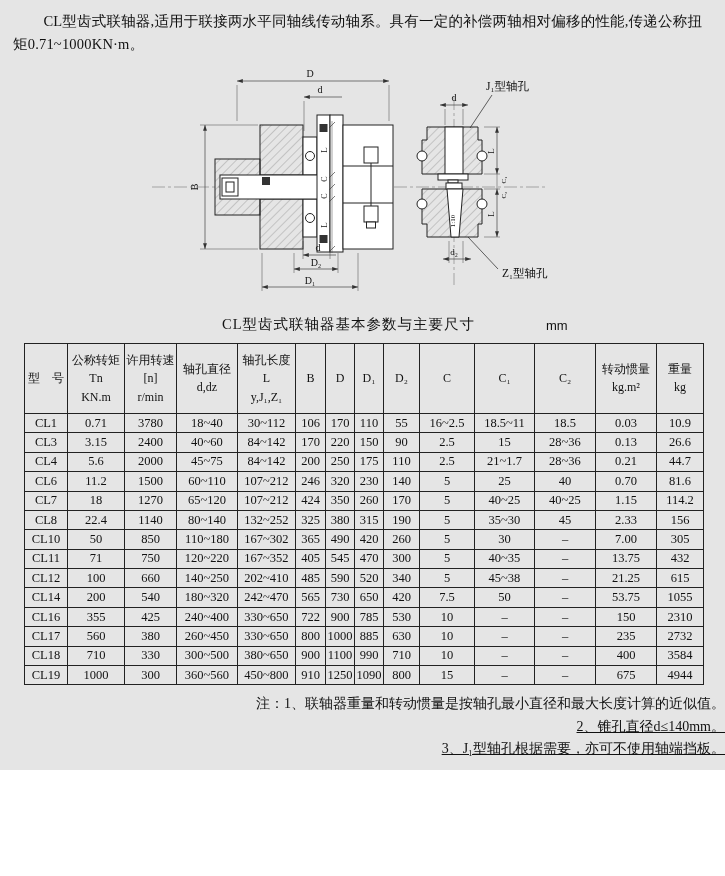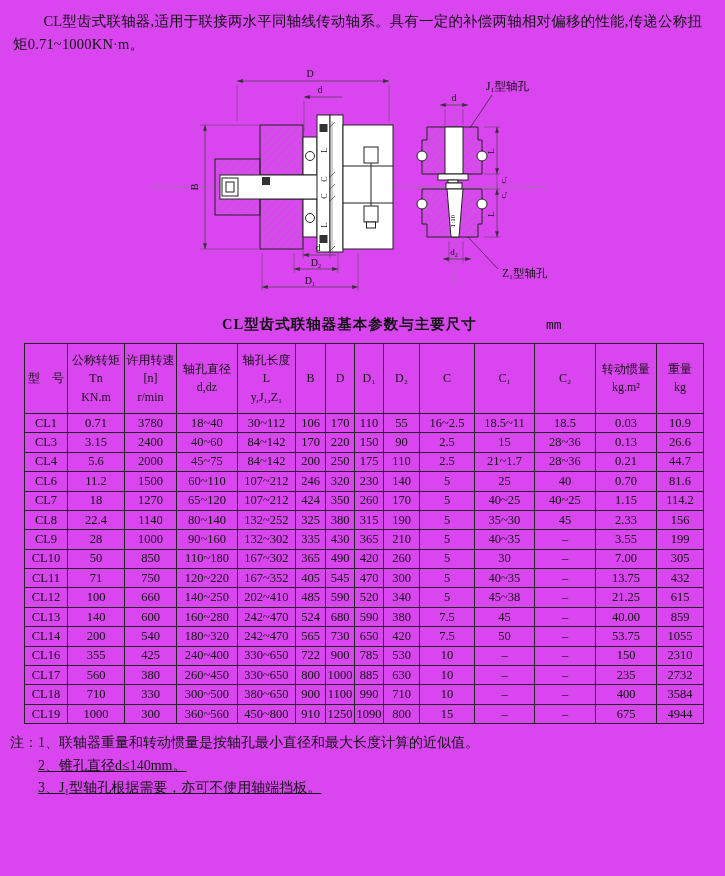--- a/index.html
+++ b/index.html
@@ -1,43 +1,43 @@
 <!DOCTYPE html>
 <html><head>
 <meta charset="utf-8">
 <style>
   * { box-sizing: border-box; }
   body { margin:0; background:#fff; }
   .page {
-    width:725px; height:876px; background:#d946ef; color:#111;
+    width:725px; height:770px; background:#e5e5e5; color:#111;
     font-family:"Liberation Serif","DejaVu Serif",serif;
     position:relative; overflow:hidden;
   }
   .intro {
     margin:0; padding:10px 12px 0 13px;
     text-indent:2.1em; font-size:14.5px; line-height:1.62; letter-spacing:0.2px;
   }
   .diagram { width:725px; height:250px; }
   .diagram svg { display:block; }
   .caption { position:relative; height:36px; }
-  .caption .title { position:absolute; left:222px; top:8px; font-size:14.5px; font-weight:bold; letter-spacing:1px; }
-  .caption .unit  { position:absolute; left:546px; top:11px; font-size:13px; font-family:Liberation Mono, monospace; }
+  .caption .title { position:absolute; left:222px; top:8px; font-size:14.5px; font-weight:normal; letter-spacing:1px; }
+  .caption .unit  { position:absolute; left:546px; top:11px; font-size:13px; font-family:Liberation Sans, sans-serif; }
   table.params {
     border-collapse:collapse; table-layout:fixed;
     margin-left:24px; width:676px;
     font-family:"Liberation Serif","DejaVu Serif",serif;
   }
   .params th, .params td {
     border:1px solid #222; text-align:center; vertical-align:middle;
     padding:0; overflow:hidden;
   }
   .params th { height:70px; font-weight:normal; font-size:12px; line-height:1.55; white-space:pre-line; }
   .params td { height:19.4px; font-size:12.5px; }
   .notes { margin:8px 0 0 10px; font-size:14px; line-height:1.6; }
-  .notes .line { white-space:nowrap; }
+  .notes .line { white-space:nowrap;text-align:right; }
   .notes .rest { padding-left:28px;text-decoration:underline; }
   svg text { font-family:"Liberation Serif","DejaVu Serif",serif; fill:#111; }
 </style>
 </head>
 <body>
 
 <div class="page">
 
   <p class="intro">CL型齿式联轴器,适用于联接两水平同轴线传动轴系。具有一定的补偿两轴相对偏移的性能,传递公称扭矩0.71~1000KN·m。</p>
 
@@ -306,36 +306,20 @@
           <td>380</td>
           <td>315</td>
           <td>190</td>
           <td>5</td>
           <td>35~30</td>
           <td>45</td>
           <td>2.33</td>
           <td>156</td>
         </tr>
         <tr>
-        <td>CL9</td>
-      <td>28</td>
-          <td>1000</td>
-          <td>90~160</td>
-          <td>132~302</td>
-          <td>335</td>
-          <td>430</td>
-          <td>365</td>
-          <td>210</td>
-          <td>5</td>
-          <td>40~35</td>
-          <td>–</td>
-          <td>3.55</td>
-          <td>199</td>
-        </tr>
-        <tr>
         <td>CL10</td>
       <td>50</td>
           <td>850</td>
           <td>110~180</td>
           <td>167~302</td>
           <td>365</td>
           <td>490</td>
           <td>420</td>
           <td>260</td>
           <td>5</td>
@@ -368,36 +352,20 @@
           <td>202~410</td>
           <td>485</td>
           <td>590</td>
           <td>520</td>
           <td>340</td>
           <td>5</td>
           <td>45~38</td>
           <td>–</td>
           <td>21.25</td>
           <td>615</td>
-        </tr>
-        <tr>
-        <td>CL13</td>
-      <td>140</td>
-          <td>600</td>
-          <td>160~280</td>
-          <td>242~470</td>
-          <td>524</td>
-          <td>680</td>
-          <td>590</td>
-          <td>380</td>
-          <td>7.5</td>
-          <td>45</td>
-          <td>–</td>
-          <td>40.00</td>
-          <td>859</td>
         </tr>
         <tr>
         <td>CL14</td>
       <td>200</td>
           <td>540</td>
           <td>180~320</td>
           <td>242~470</td>
           <td>565</td>
           <td>730</td>
           <td>650</td>

